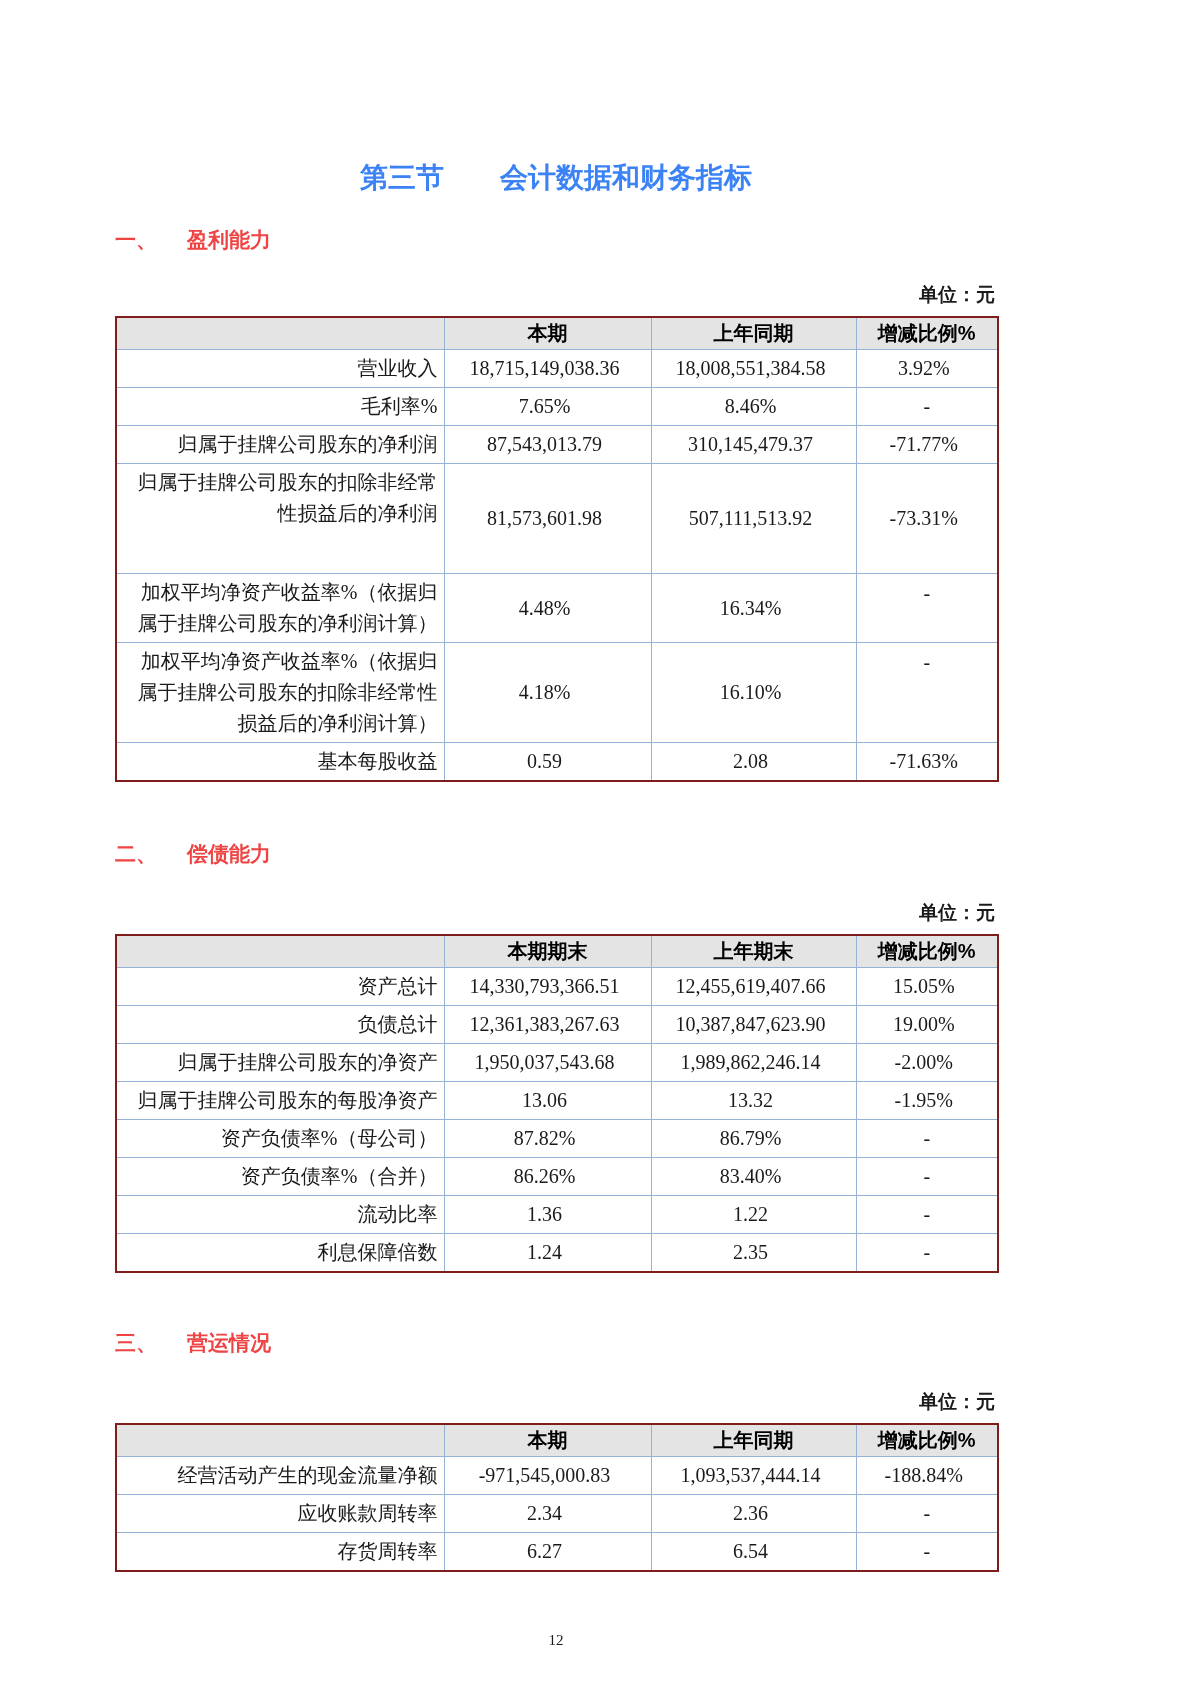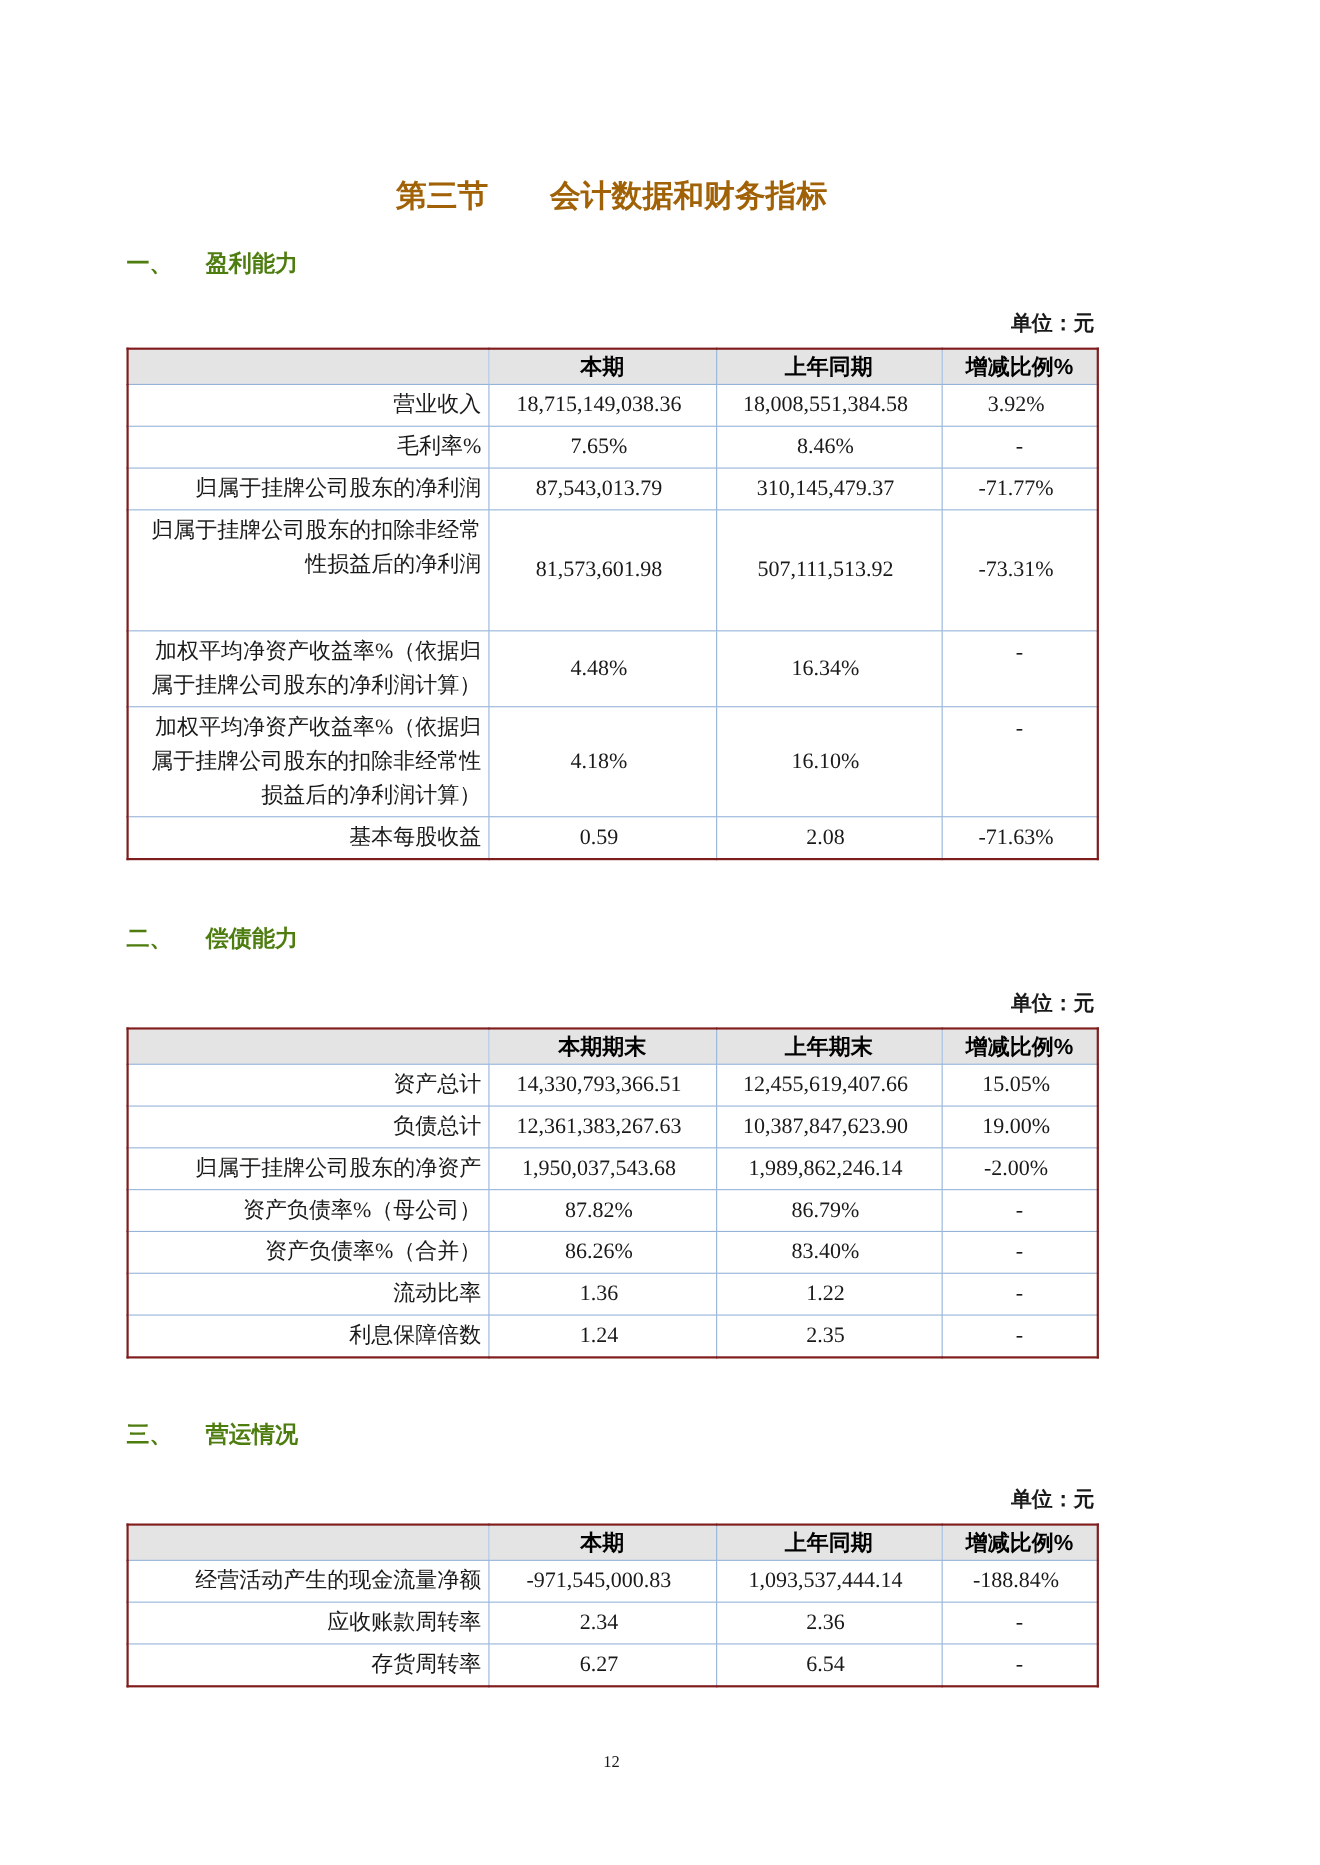--- a/index.html
+++ b/index.html
@@ -1,19 +1,19 @@
 <!DOCTYPE html>
 <html><head>
 <meta charset="utf-8">
 <style>
   html,body{margin:0;padding:0;background:#ffffff;}
   body{font-family:"Liberation Serif","DejaVu Serif",serif;color:#1a1a1a;}
   .page{width:1200px;height:1695px;box-sizing:border-box;padding:160px 203px 0 115px;background:#fff;position:relative;overflow:hidden;}
-  .doc-title{font-family:"Liberation Sans","DejaVu Sans",sans-serif;font-weight:700;font-size:28px;line-height:36px;text-align:center;margin:0;color:#a16207;}
-  .sec-heading{font-family:"Liberation Sans","DejaVu Sans",sans-serif;font-weight:700;font-size:21px;line-height:28px;color:#4d7c0f;margin-top:30px;}
+  .doc-title{font-family:"Liberation Sans","DejaVu Sans",sans-serif;font-weight:700;font-size:28px;line-height:36px;text-align:center;margin:0;color:#3b82f6;}
+  .sec-heading{font-family:"Liberation Sans","DejaVu Sans",sans-serif;font-weight:700;font-size:21px;line-height:28px;color:#ef4444;margin-top:30px;}
   .sec-heading .sec-num{display:inline-block;margin-right:30px;}
   .mt2{margin-top:58px;}
   .mt3{margin-top:56px;}
   .unit{font-size:19px;line-height:26px;text-align:right;margin-top:28px;margin-bottom:8px;padding-right:2px;font-weight:bold;}
   table.fin{border-collapse:collapse;table-layout:fixed;width:882px;border:2px solid #7f1d1d;}
   table.fin col.c1{width:328px;} table.fin col.c2{width:207px;}
   table.fin col.c3{width:205px;} table.fin col.c4{width:142px;}
   .fin th,.fin td{border:1px solid #95b3d7;font-size:20px;overflow:hidden;vertical-align:middle;}
   .fin thead tr{height:31px;}
   .fin thead th{background:#e4e4e4;font-family:"Liberation Sans","DejaVu Sans",sans-serif;font-weight:700;text-align:center;color:#000;padding:2px 4px;}
@@ -130,20 +130,26 @@
         <td class="num">10,387,847,623.90</td>
         <td class="num">19.00%</td>
       </tr>
       <tr>
         <td class="lbl">归属于挂牌公司股东的净资产</td>
         <td class="num">1,950,037,543.68</td>
         <td class="num">1,989,862,246.14</td>
         <td class="num">-2.00%</td>
       </tr>
       <tr>
+        <td class="lbl">归属于挂牌公司股东的每股净资产</td>
+        <td class="num">13.06</td>
+        <td class="num">13.32</td>
+        <td class="num">-1.95%</td>
+      </tr>
+      <tr>
         <td class="lbl">资产负债率%（母公司）</td>
         <td class="num">87.82%</td>
         <td class="num">86.79%</td>
         <td class="dash">-</td>
       </tr>
       <tr>
         <td class="lbl">资产负债率%（合并）</td>
         <td class="num">86.26%</td>
         <td class="num">83.40%</td>
         <td class="dash">-</td>

